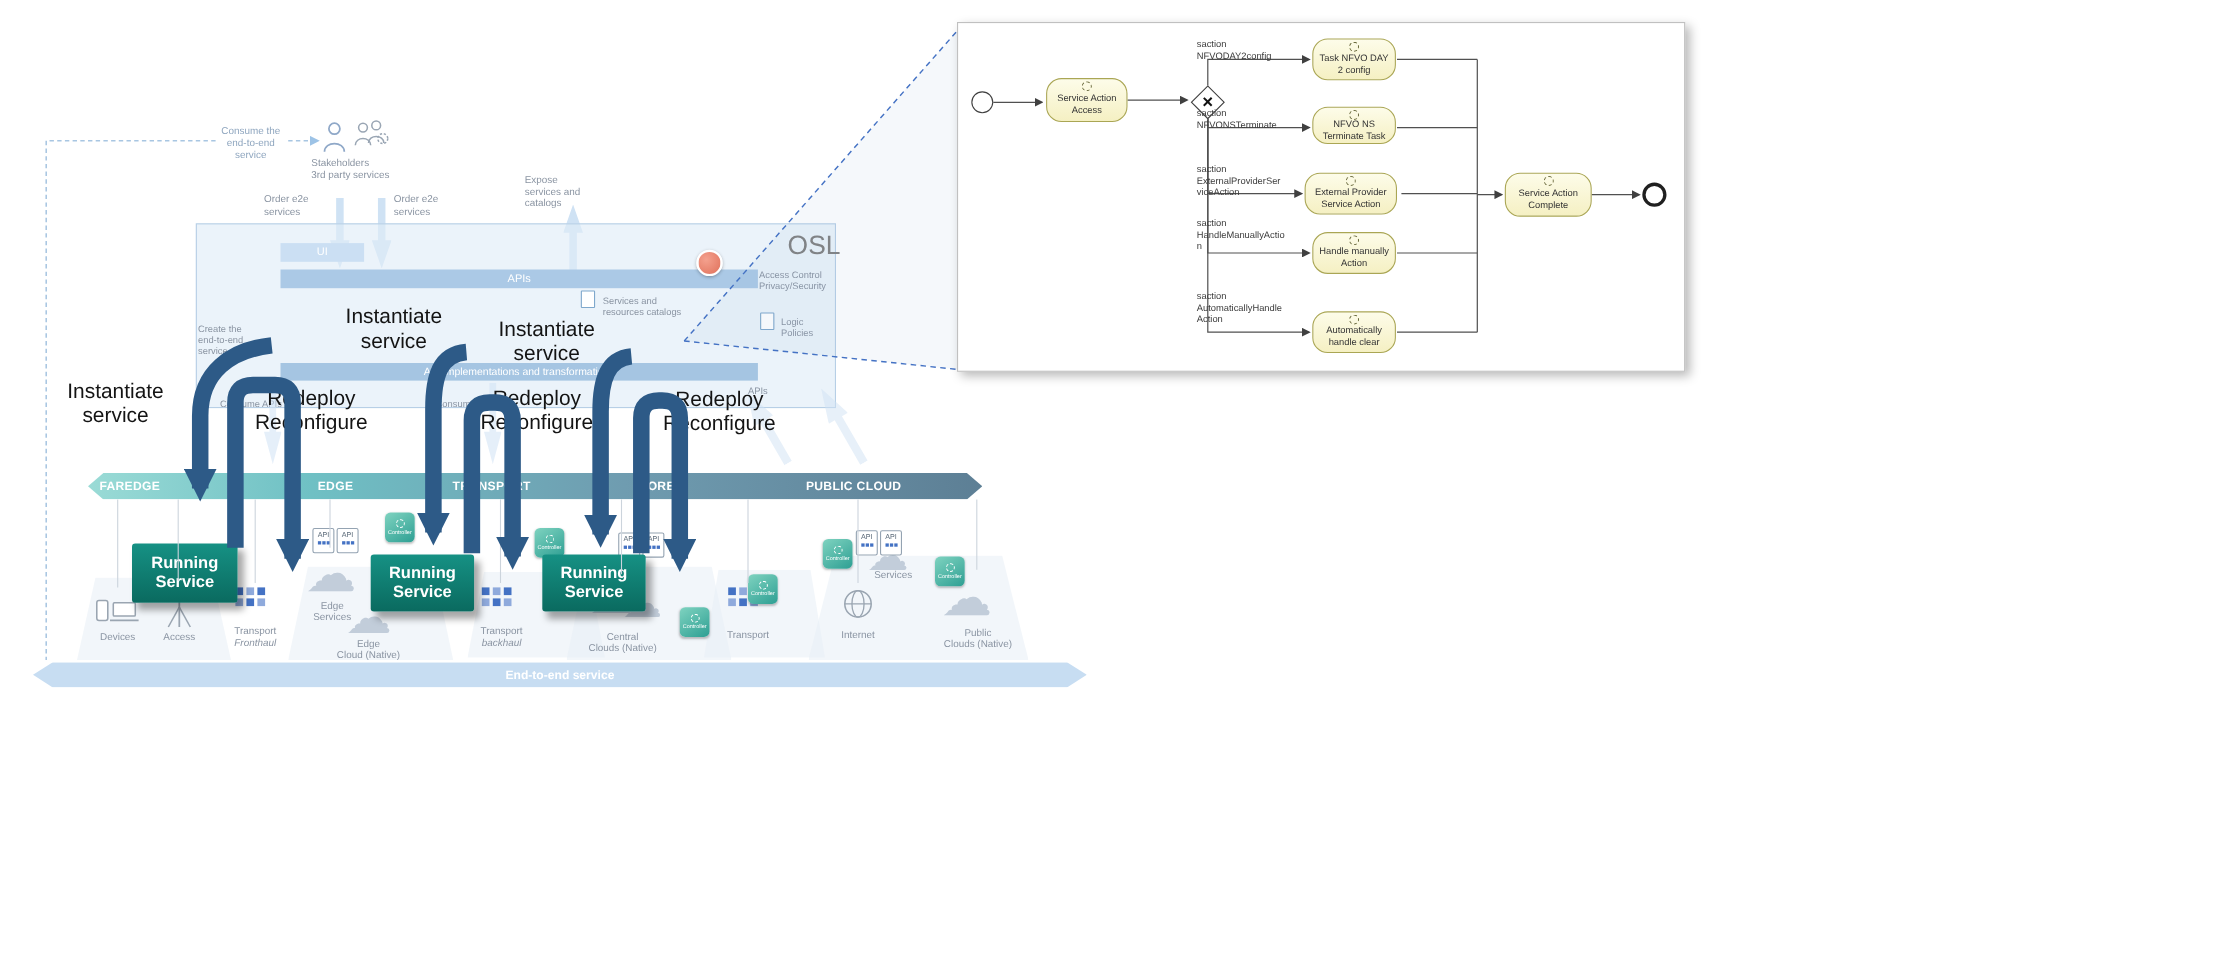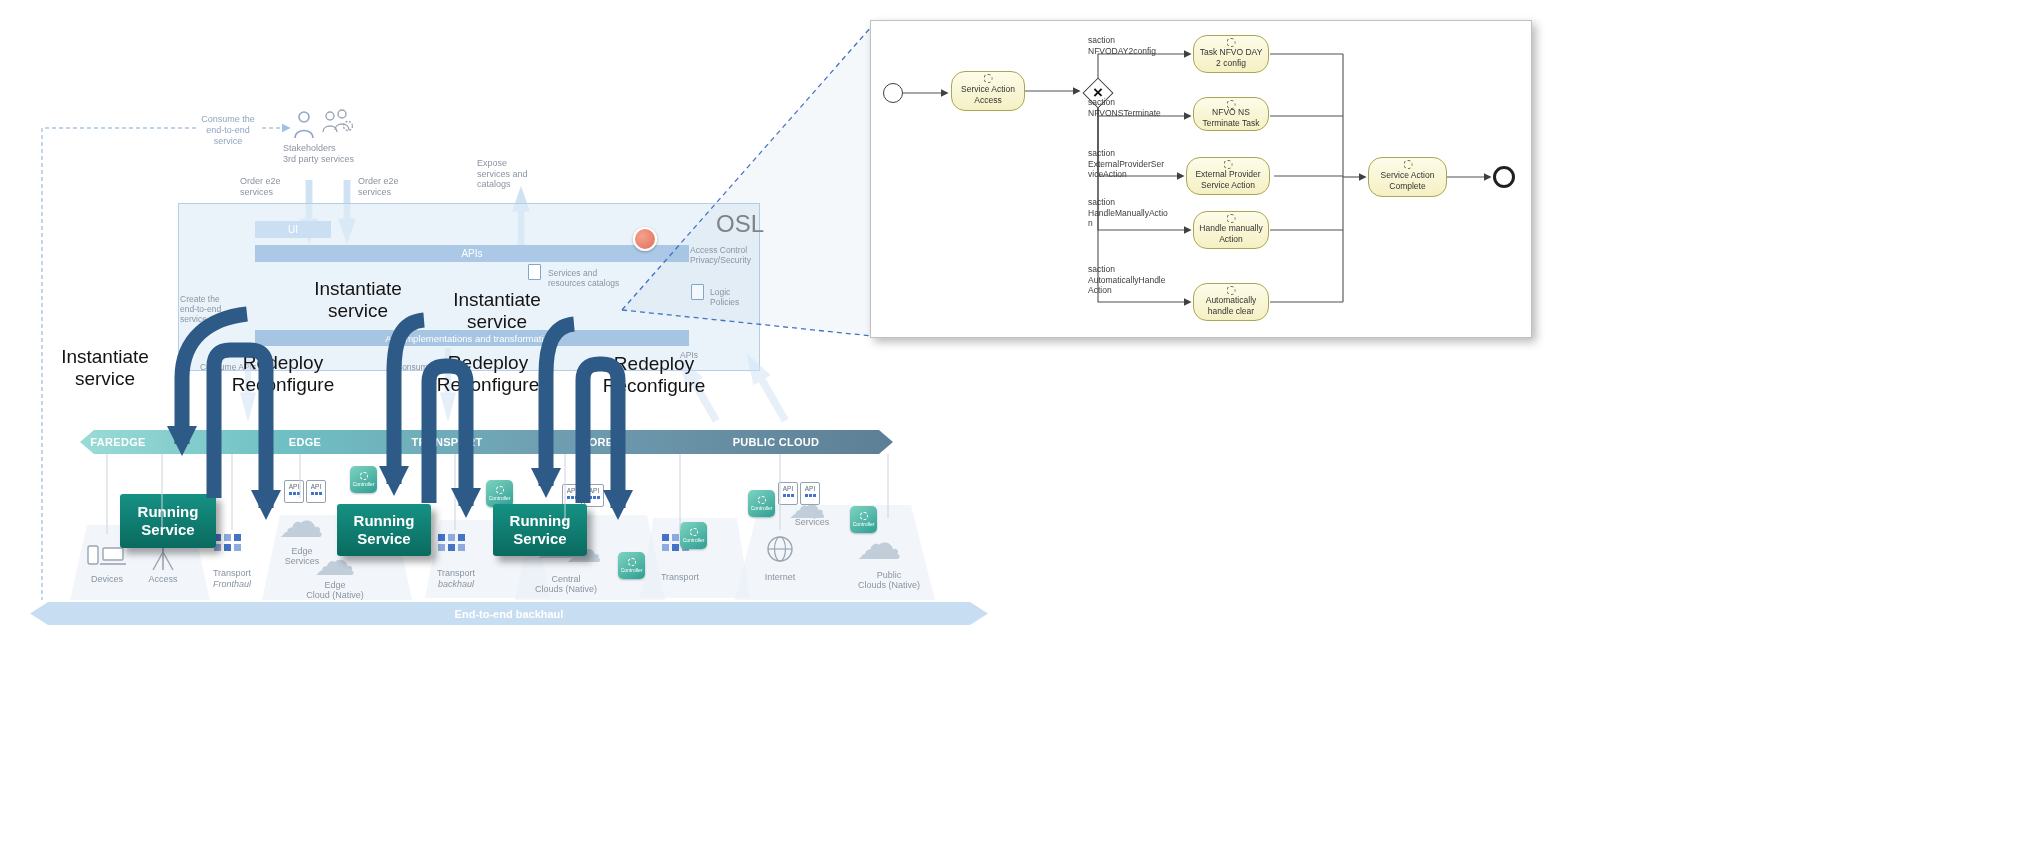--- a/index.html
+++ b/index.html
@@ -301,21 +301,21 @@
       </div>
   </div>
 
   <div class="abs running" style="left:120px;top:494px;width:96px;height:54px">Running
 Service</div>
   <div class="abs running" style="left:337px;top:504px;width:94px;height:52px">Running
 Service</div>
   <div class="abs running" style="left:493px;top:504px;width:94px;height:52px">Running
 Service</div>
 
-  <div class="abs e2ebar" style="left:30px;top:602px;width:958px;height:23px">End-to-end backhaul</div>
+  <div class="abs e2ebar" style="left:30px;top:602px;width:958px;height:23px">End-to-end service</div>
 
   <svg class="overlay" width="2017" height="868" viewBox="0 0 2017 868">
     <defs>
       <marker id="bigArrow" viewBox="0 0 10 10" refX="6" refY="5" markerWidth="30" markerHeight="30" markerUnits="userSpaceOnUse" orient="auto">
           <path d="M0 0 L10 5 L0 10 z" fill="#2d5a87"></path>
         </marker>
       <marker id="dashArrow" viewBox="0 0 10 10" refX="7" refY="5" markerWidth="9" markerHeight="9" markerUnits="userSpaceOnUse" orient="auto">
           <path d="M0 0 L10 5 L0 10 z" fill="#9dc3e6"></path>
         </marker>
     </defs>

